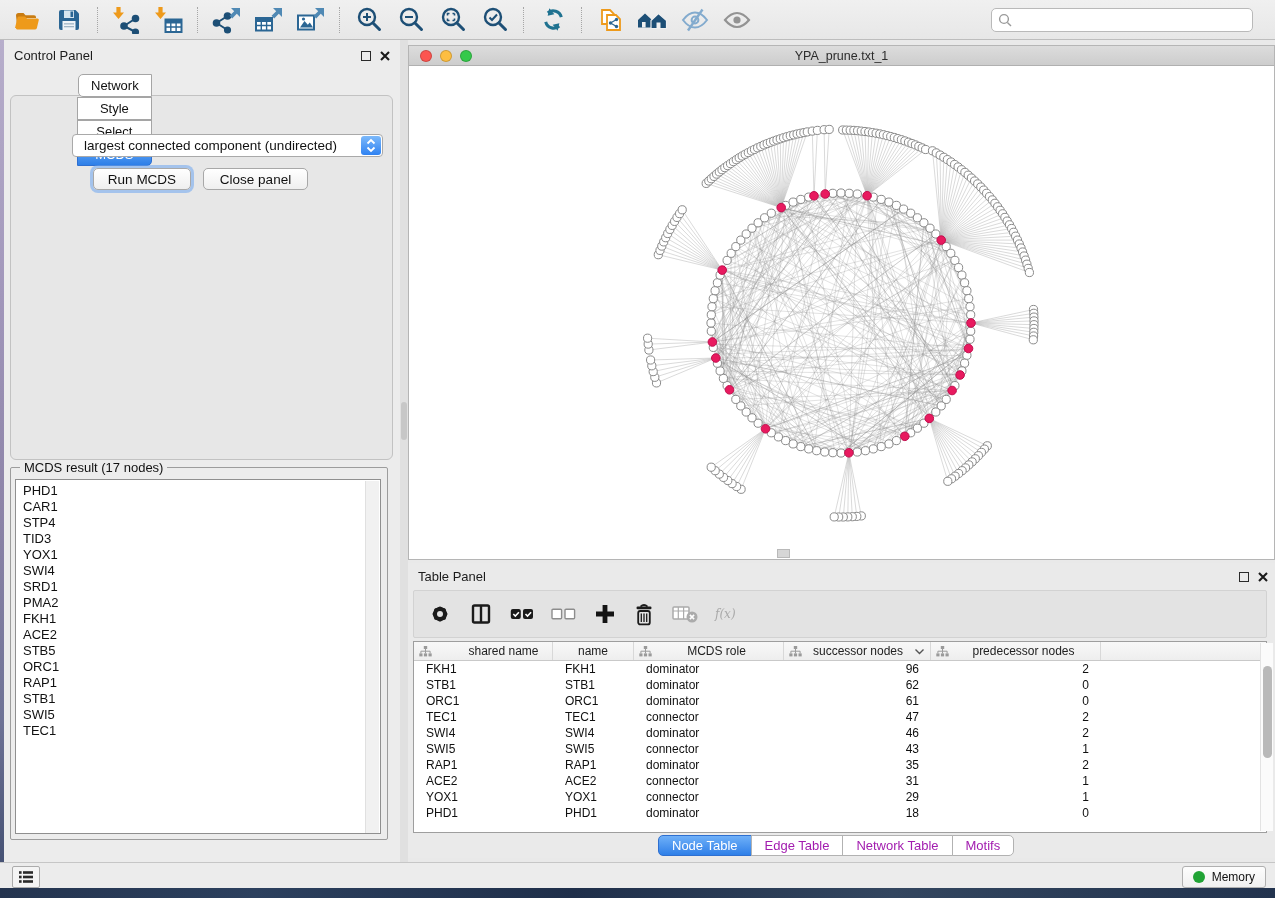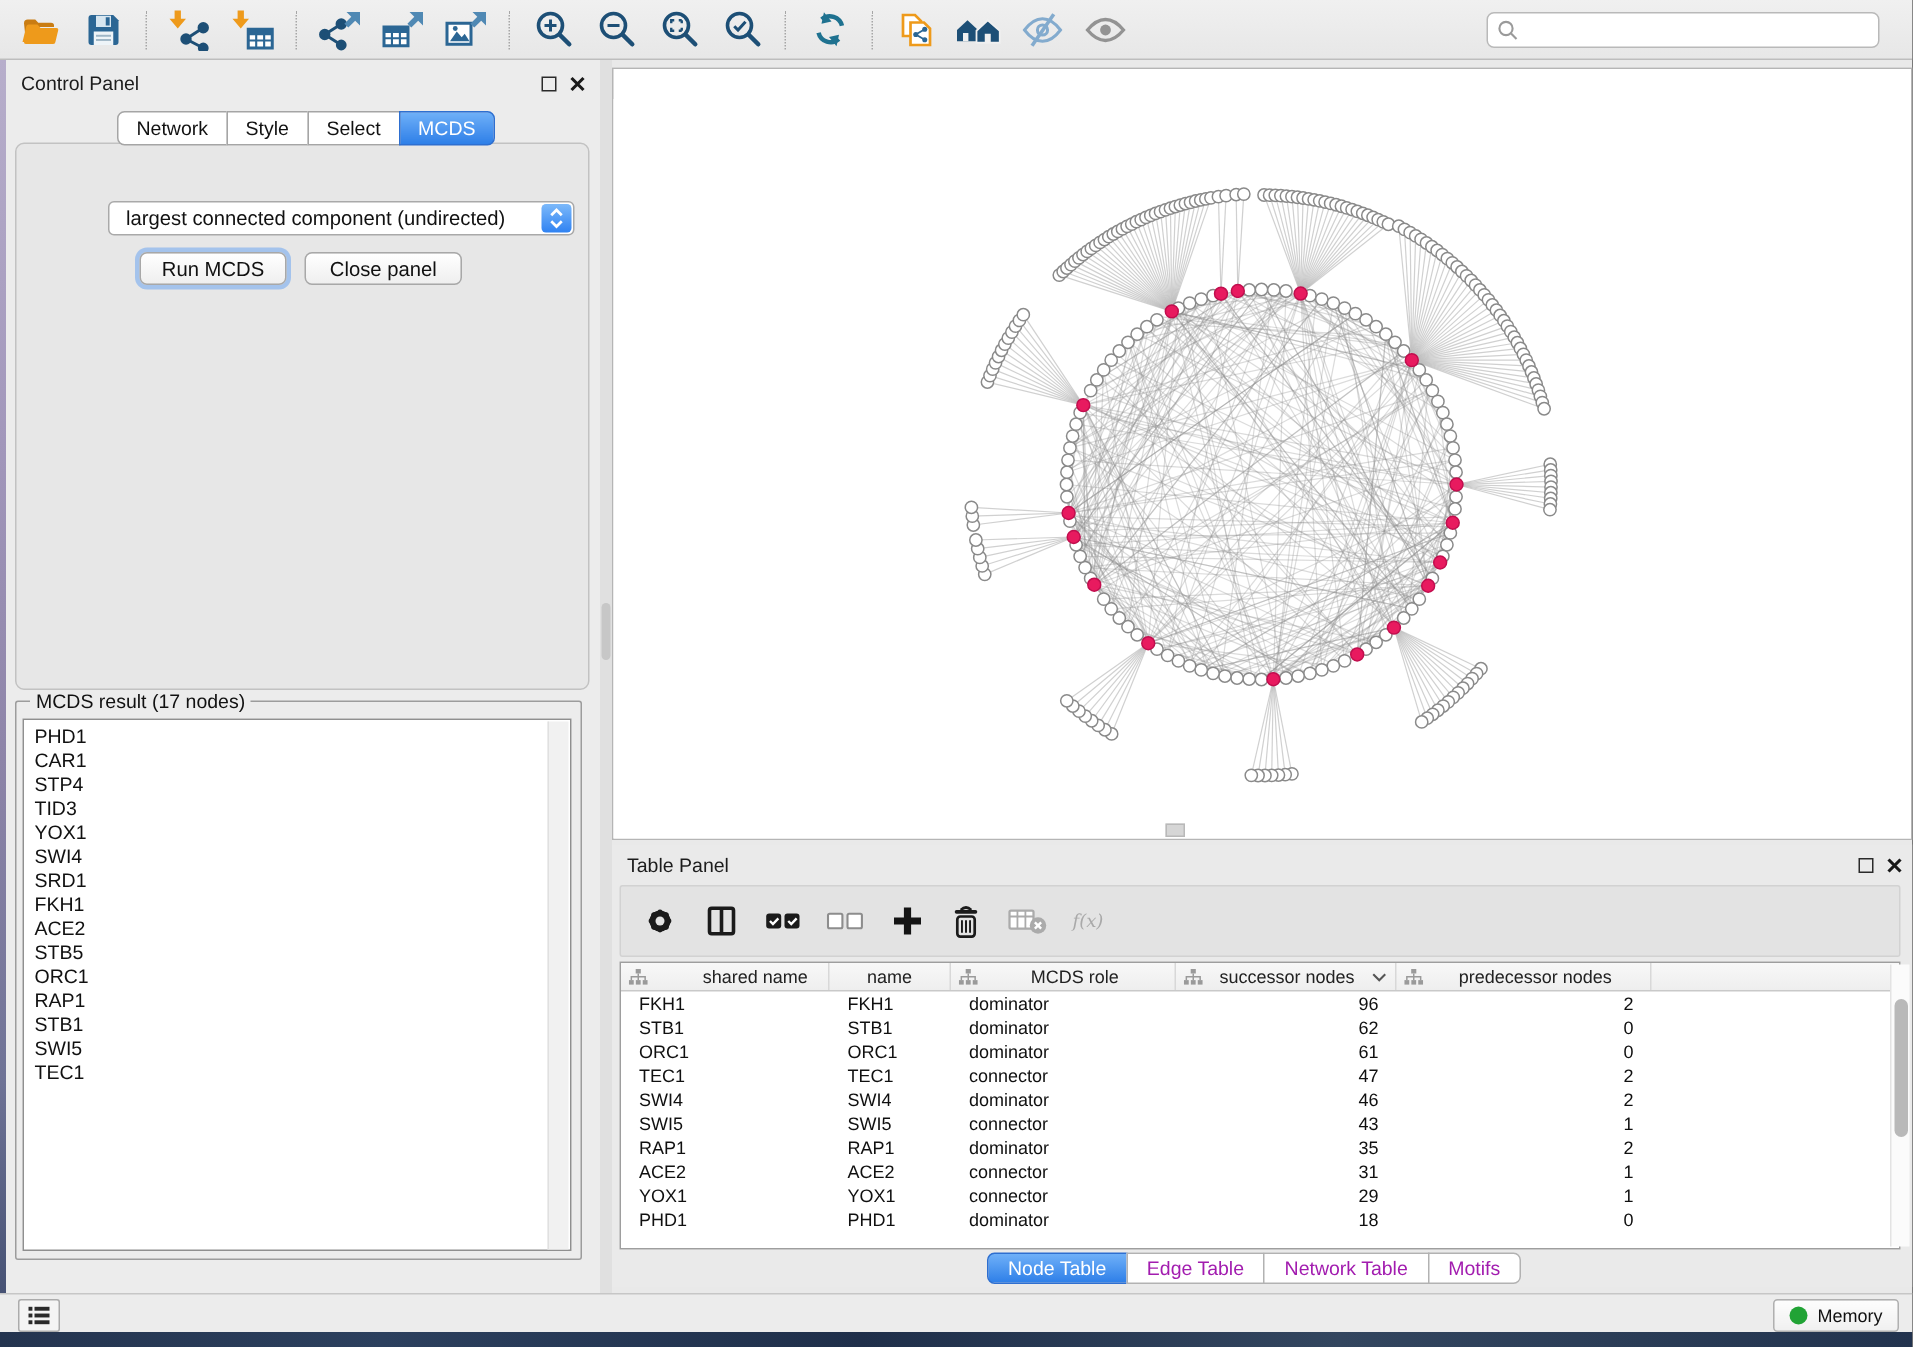--- a/index.html
+++ b/index.html
@@ -16,21 +16,21 @@
   
   .wall-left{position:absolute;left:0;top:40px;width:4px;height:848px;
              background:linear-gradient(#b7aecb,#a297bb 30%,#8d84a8 55%,#6f7396 80%,#3f4c6e);}
   .wall-bottom{position:absolute;left:0;top:888px;width:1275px;height:10px;
                background:linear-gradient(90deg,#24344f,#2c405e 20%,#1f2f4a 45%,#33465f 70%,#22334e);}
   
   .cpanel{position:absolute;left:4px;top:40px;width:396px;height:822px;background:#ececec;}
   .panel-title{position:absolute;left:10px;top:8px;font-size:13px;color:#1c1c1c;}
   .float-ico{position:absolute;width:10px;height:10px;border:1.4px solid #2a2a2a;box-sizing:border-box;}
   .close-ico{position:absolute;width:12px;height:12px;}
-  .cptabs{position:absolute;left:74px;top:34px;display:flex;}
+  .cptabs{position:absolute;left:74px;top:34px;display:flex;flex-direction:column;}
   .cptab{height:21px;line-height:21px;padding:0 12px;background:#fff;border:1px solid #a5a5a5;margin-left:-1px;
          font-size:13px;color:#111;text-align:center;}
   .cptab:first-child{border-radius:5px 0 0 5px;margin-left:0;}
   .cptab:last-child{border-radius:0 5px 5px 0;}
   .cptab.sel{background:linear-gradient(#6fb0f8,#2e7fe8);border-color:#2e6fd0;color:#fff;}
   .cpcard{position:absolute;left:6px;top:55px;width:381px;height:363px;background:#e7e7e7;
           border:1px solid #c2c2c2;border-radius:6px;}
   .opt-label{position:absolute;left:0;top:74px;width:396px;text-align:center;font-size:13.5px;color:#111;}
   .dropdown{position:absolute;left:41px;top:94px;width:311px;height:23px;background:#fff;border:1px solid #a9a9a9;
             border-radius:4px;display:flex;align-items:center;box-sizing:border-box;margin-left:27px;}
@@ -269,37 +269,44 @@
     <div class="grouplabel">MCDS result (17 nodes)</div>
     <div class="mcds-list">
       <div style="padding-top:3px;" id="mcds-items">
           <div class="mcds-item">PHD1</div>
           <div class="mcds-item">CAR1</div>
           <div class="mcds-item">STP4</div>
           <div class="mcds-item">TID3</div>
           <div class="mcds-item">YOX1</div>
           <div class="mcds-item">SWI4</div>
           <div class="mcds-item">SRD1</div>
+          <div class="mcds-item">PMA2</div>
           <div class="mcds-item">FKH1</div>
           <div class="mcds-item">ACE2</div>
           <div class="mcds-item">STB5</div>
           <div class="mcds-item">ORC1</div>
           <div class="mcds-item">RAP1</div>
           <div class="mcds-item">STB1</div>
           <div class="mcds-item">SWI5</div>
           <div class="mcds-item">TEC1</div>
         </div>
       <div class="mcds-scroll"></div>
     </div>
   </div>
 
   <div class="vdivider"></div>
   <div class="vthumb"></div>
 
   <div class="netwin">
+    <div class="nettitle">
+      <div class="tl" style="left:11px;background:#fc5550;"></div>
+      <div class="tl" style="left:31px;background:#fdbe41;"></div>
+      <div class="tl" style="left:51px;background:#35c94b;"></div>
+      <div class="net-title-text">YPA_prune.txt_1</div>
+    </div>
     <div class="netcanvas">
       <svg id="netsvg" width="865" height="493" viewBox="0 0 865 493">
           <g stroke="#8f8f8f" stroke-width="0.8" stroke-opacity="0.32">
             <line x1="372.2" y1="141.6" x2="532.2" y2="339.9"></line>
             <line x1="372.2" y1="141.6" x2="561.0" y2="240.7"></line>
             <line x1="372.2" y1="141.6" x2="561.7" y2="265.2"></line>
             <line x1="372.2" y1="141.6" x2="331.8" y2="339.9"></line>
             <line x1="372.2" y1="141.6" x2="343.0" y2="351.8"></line>
             <line x1="372.2" y1="141.6" x2="432.0" y2="387.0"></line>
             <line x1="372.2" y1="141.6" x2="537.2" y2="180.6"></line>

